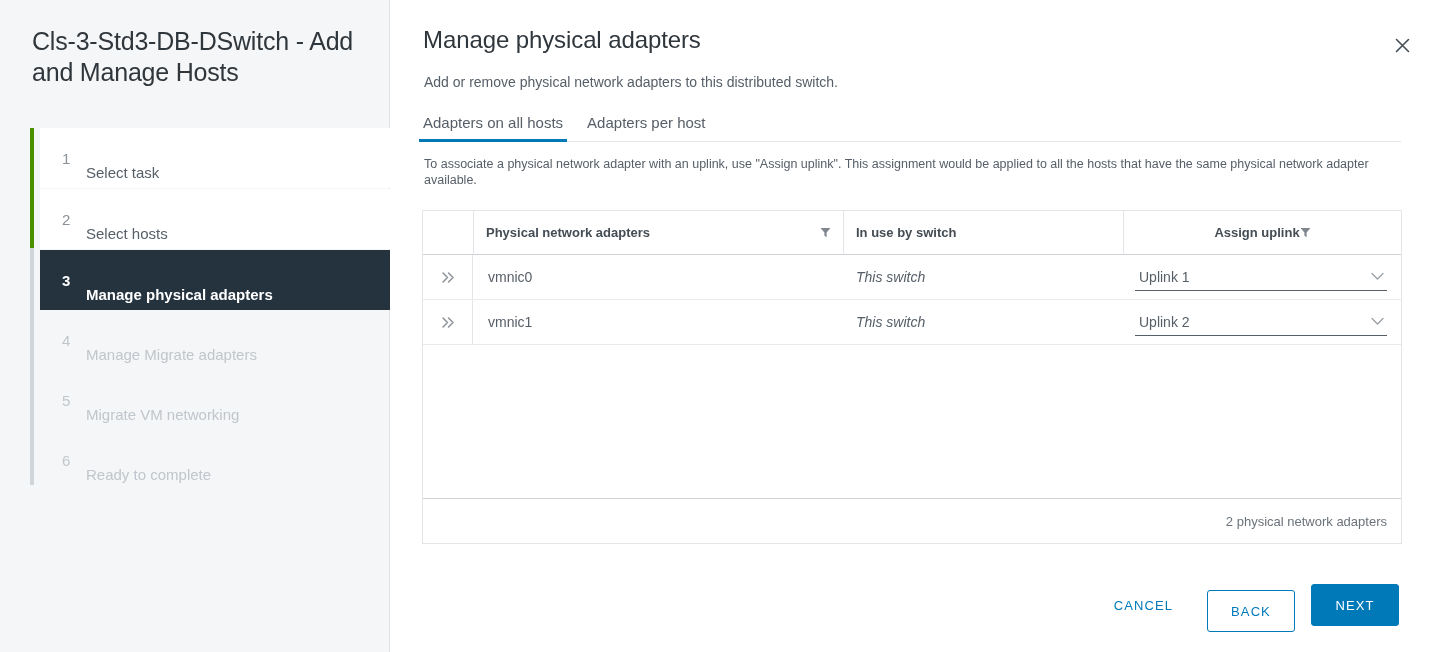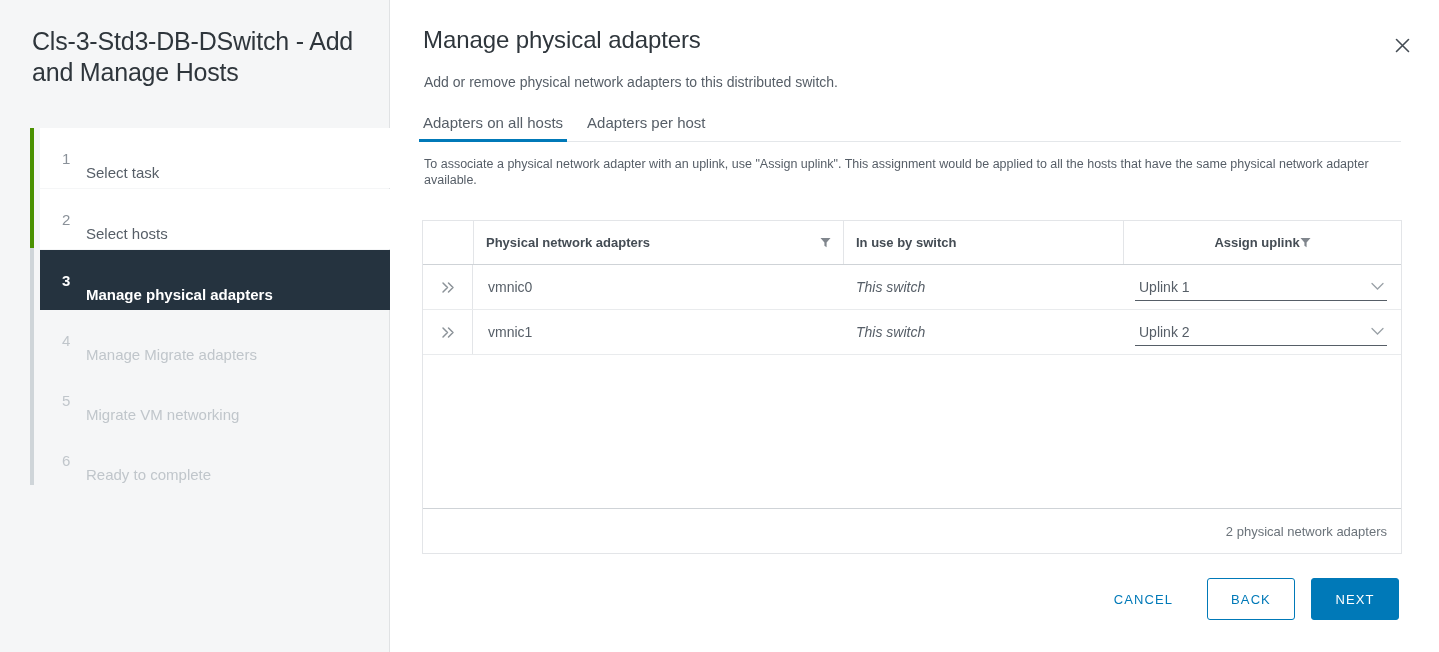--- a/index.html
+++ b/index.html
@@ -179,21 +179,21 @@
     width: 975px;
     font-size: 12.5px;
     line-height: 16px;
     color: #565e67;
   }
 
   
   #grid {
     position: absolute;
     left: 422px;
-    top: 220px;
+    top: 210px;
     left: 32px;
     width: 980px;
     height: 334px;
     border: 1px solid #e3e5e8;
     background: #ffffff;
     display: flex;
     flex-direction: column;
   }
 
   #grid-head {
@@ -300,20 +300,21 @@
   }
   .btn-flat {
     background: transparent;
     border: none;
     color: #0079b8;
   }
   .btn-outline {
     background: #ffffff;
     border: 1px solid #0079b8;
     color: #0079b8;
+    margin-top: 12px;
   }
   .btn-solid {
     background: #0079b8;
     border: 1px solid #0079b8;
     color: #ffffff;
   }
 </style>
 </head>
 <body>
 

